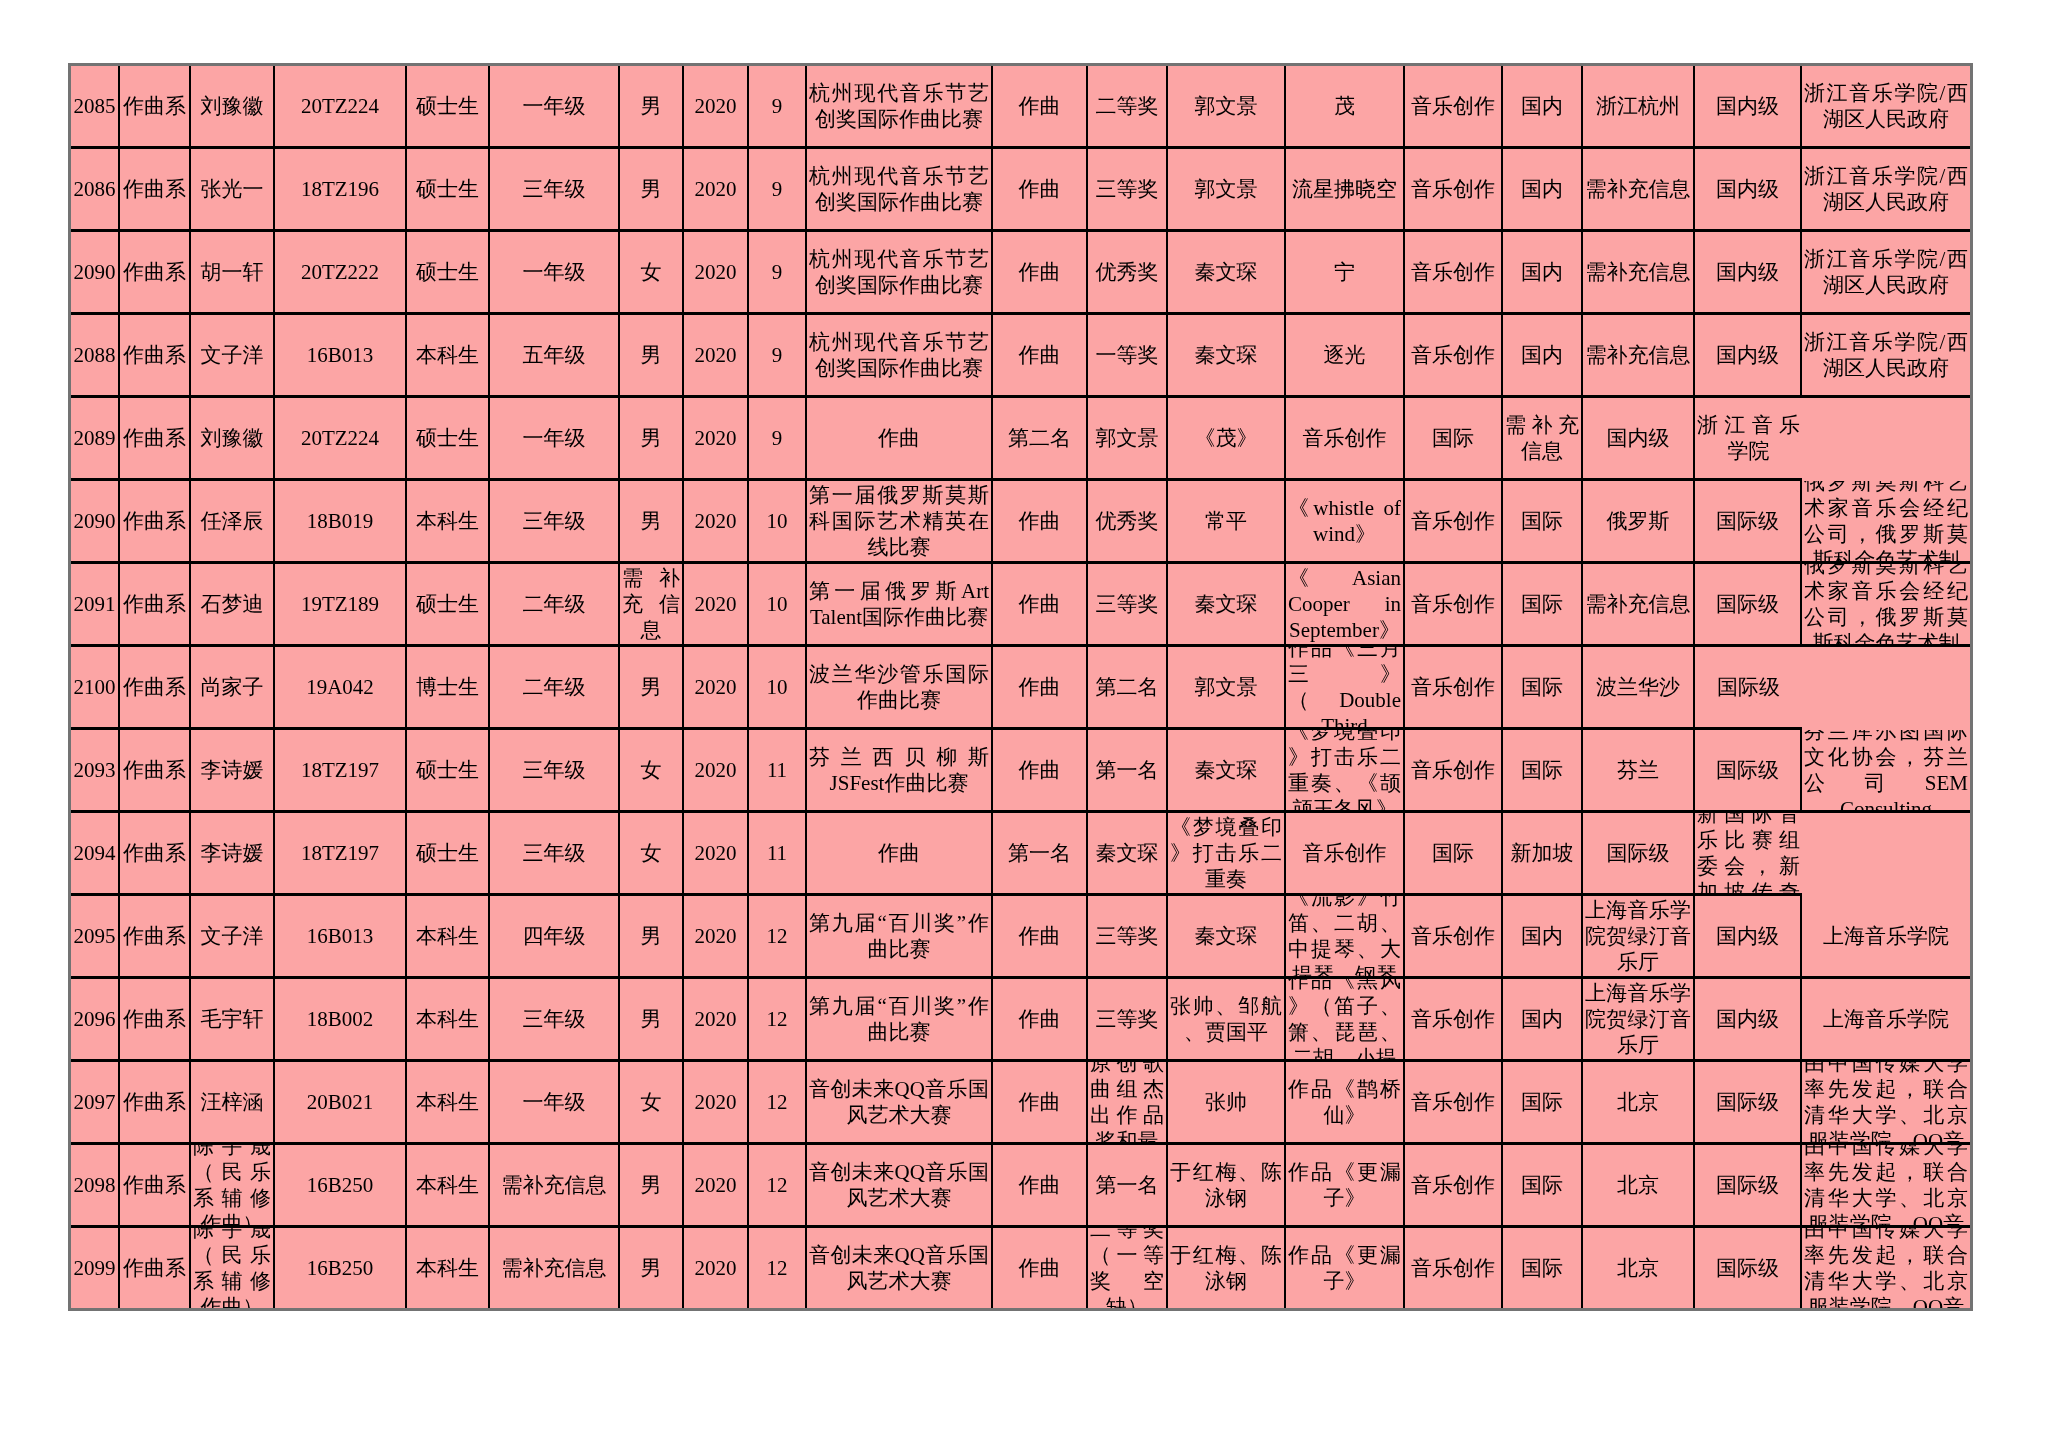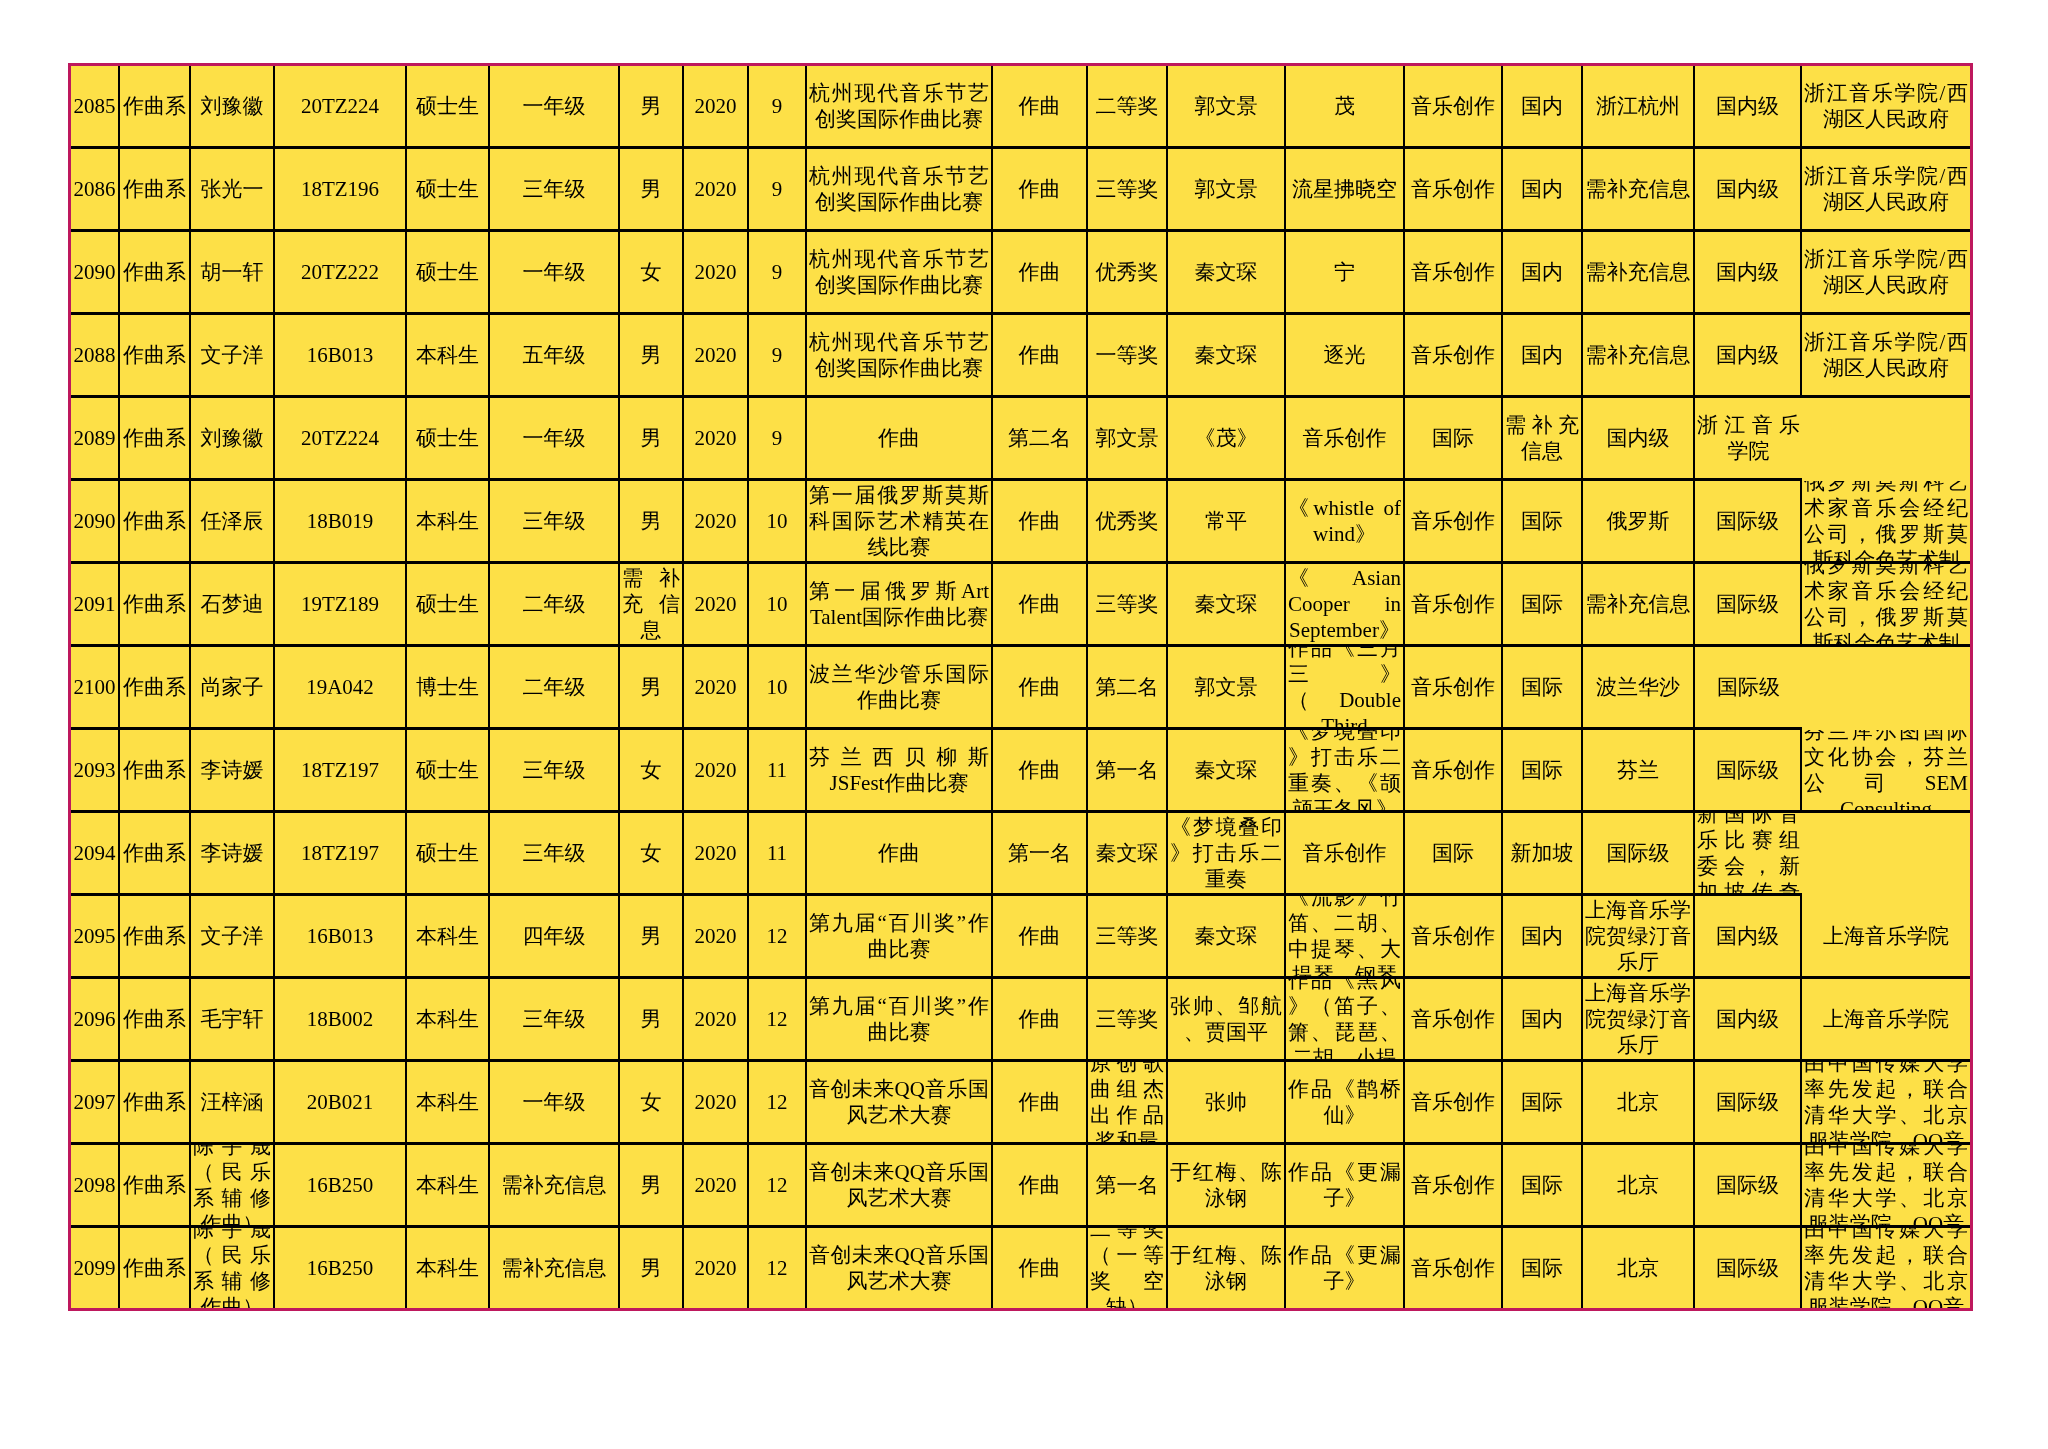--- a/index.html
+++ b/index.html
@@ -1,22 +1,22 @@
 <!DOCTYPE html>
 <html lang="zh"><head>
 <meta charset="utf-8">
 <style>
   html,body{
     margin:0;padding:0;width:2048px;height:1449px;background:#ffffff;overflow:hidden;
     font-family:"Liberation Serif","DejaVu Serif",serif;color:#000;
   }
   #sheet{
     position:absolute;left:68px;top:63px;
-    border:3px solid #be185d;
-    background:#fde047;
+    border:3px solid #737373;
+    background:#fca5a5;
   }
   .trow{
     display:grid;
     grid-template-columns:49px 71px 84px 132px 83px 130px 64px 65px 58px 186px 95px 80px 118px 119px 98px 80px 112px 107px 168px;
     height:83px;
   }
   .trow:last-child{height:80px;}
   .tcell{
     box-sizing:border-box;
     border-right:2px solid #000;

